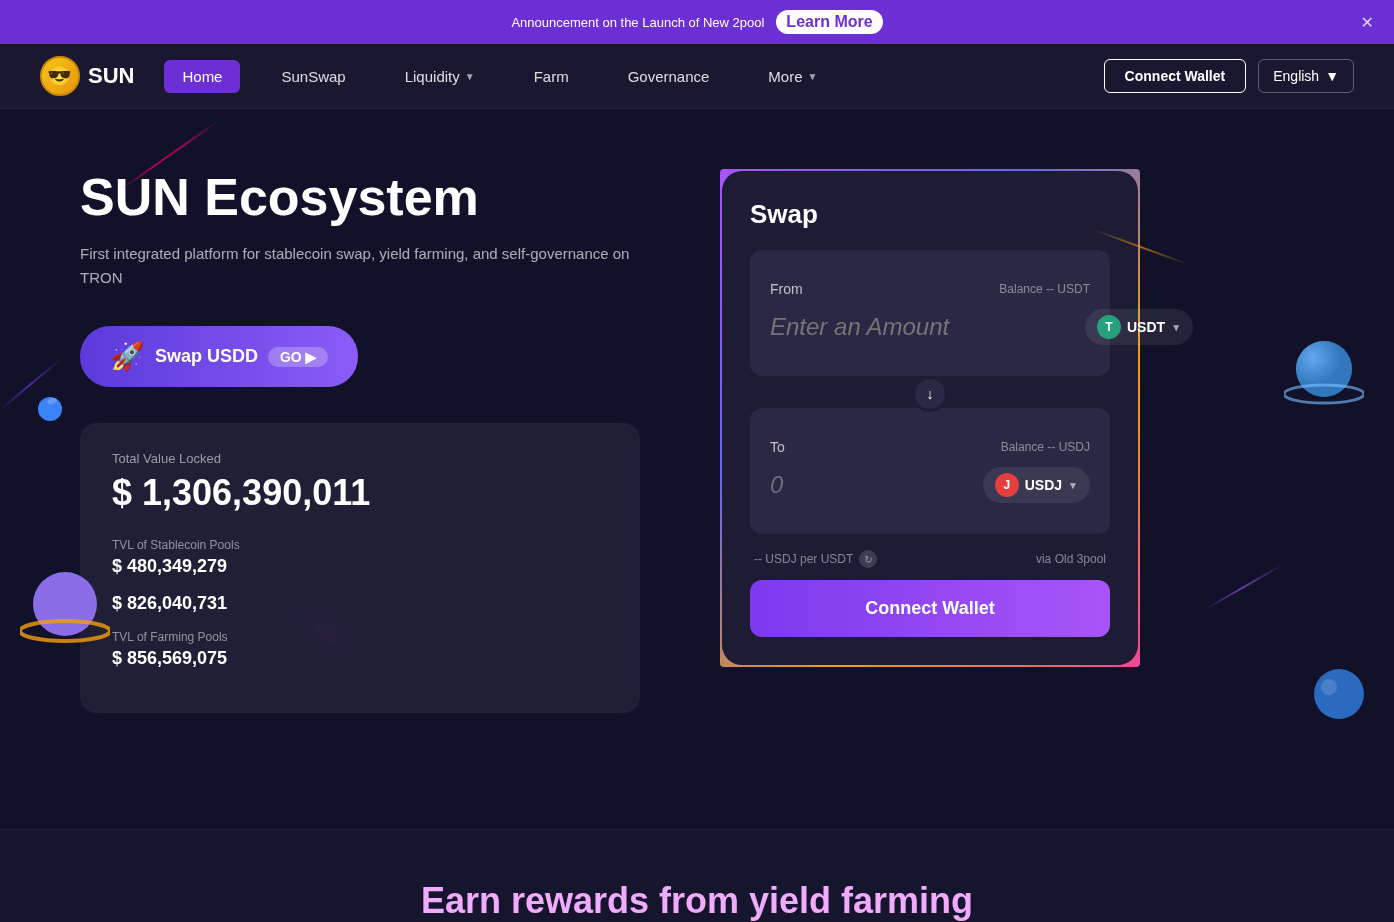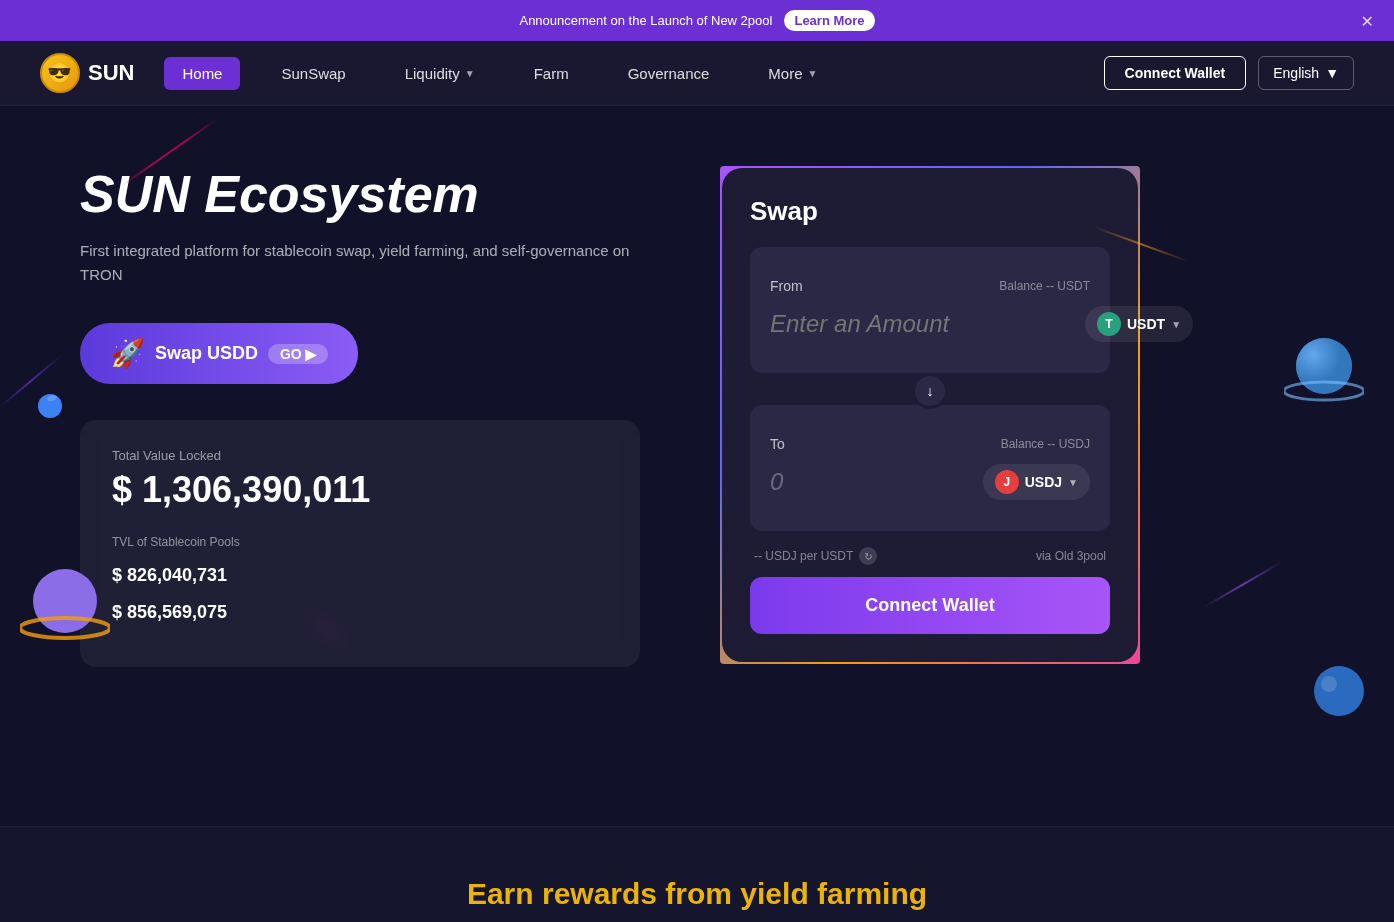--- a/index.html
+++ b/index.html
@@ -22,21 +22,21 @@
       align-items: center;
       justify-content: center;
       gap: 12px;
     }
     .announcement-banner .learn-more-btn {
       background: white;
       color: #6c2fd4;
       border: none;
       border-radius: 12px;
       padding: 3px 10px;
-      font-size: 13px;
+      font-size: 16px;
       cursor: pointer;
       font-weight: 600;
     }
     .announcement-close {
       position: absolute;
       right: 20px;
       top: 50%;
       transform: translateY(-50%);
       cursor: pointer;
       font-size: 16px;
@@ -144,21 +144,20 @@
     .left-side {
       flex: 1;
       max-width: 560px;
     }
     .hero-title {
       font-size: 52px;
       font-weight: 800;
       color: white;
       margin-bottom: 16px;
       line-height: 1.1;
-      font-style: italic;
     }
     .hero-subtitle {
       font-size: 15px;
       color: rgba(255,255,255,0.65);
       margin-bottom: 36px;
       line-height: 1.6;
     }
 
     
     .swap-cta {
@@ -410,23 +409,23 @@
     }
 
     
     .bottom-section {
       background: rgba(255,255,255,0.02);
       padding: 50px 80px;
       text-align: center;
       border-top: 1px solid rgba(255,255,255,0.05);
     }
     .bottom-title {
-      font-size: 30px;
+      font-size: 36px;
       font-weight: 700;
-      color: #eab308;
+      color: #f0abfc;
       margin-bottom: 10px;
     }
     .bottom-subtitle {
       font-size: 14px;
       color: rgba(255,255,255,0.5);
     }
   </style>
 </head>
 <body>
 
@@ -490,25 +489,27 @@
       <span>Swap USDD</span>
       <span class="go-badge">GO ▶</span>
     </button>
 
     <div class="stats-card">
       <p class="stats-label">Total Value Locked</p>
       <div class="stats-main-value">$ 1,306,390,011</div>
 
       <div class="stats-row">
         <p class="stats-row-label">TVL of Stablecoin Pools</p>
+        <p class="stats-row-value">$ 480,349,279</p>
       </div>
       <div class="stats-row">
         <p class="stats-row-value">$ 826,040,731</p>
       </div>
       <div class="stats-row">
+        <p class="stats-row-label">TVL of Farming Pools</p>
         <p class="stats-row-value">$ 856,569,075</p>
       </div>
     </div>
   </div>
 
   <div class="right-side">
     <div class="swap-widget-border">
       <div class="swap-widget-inner">
         <h2 class="swap-title">Swap</h2>
 

